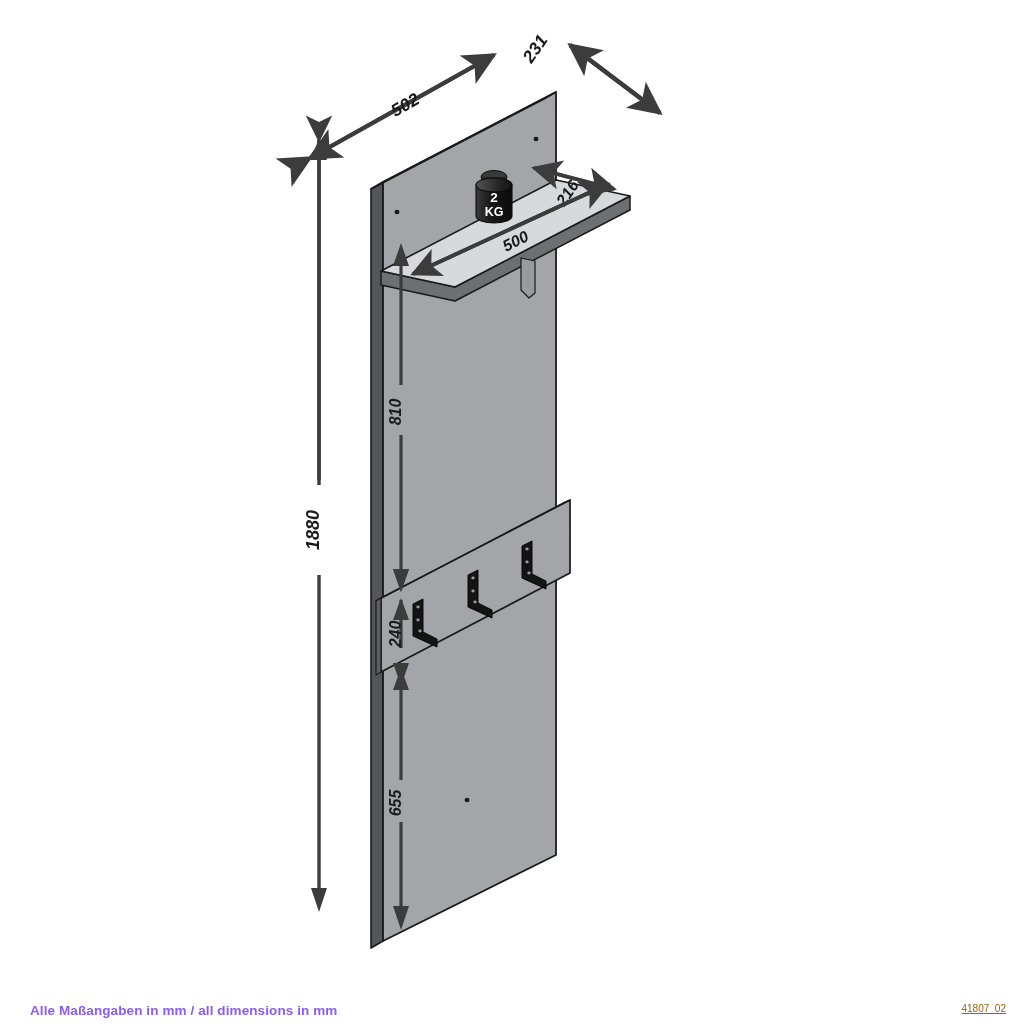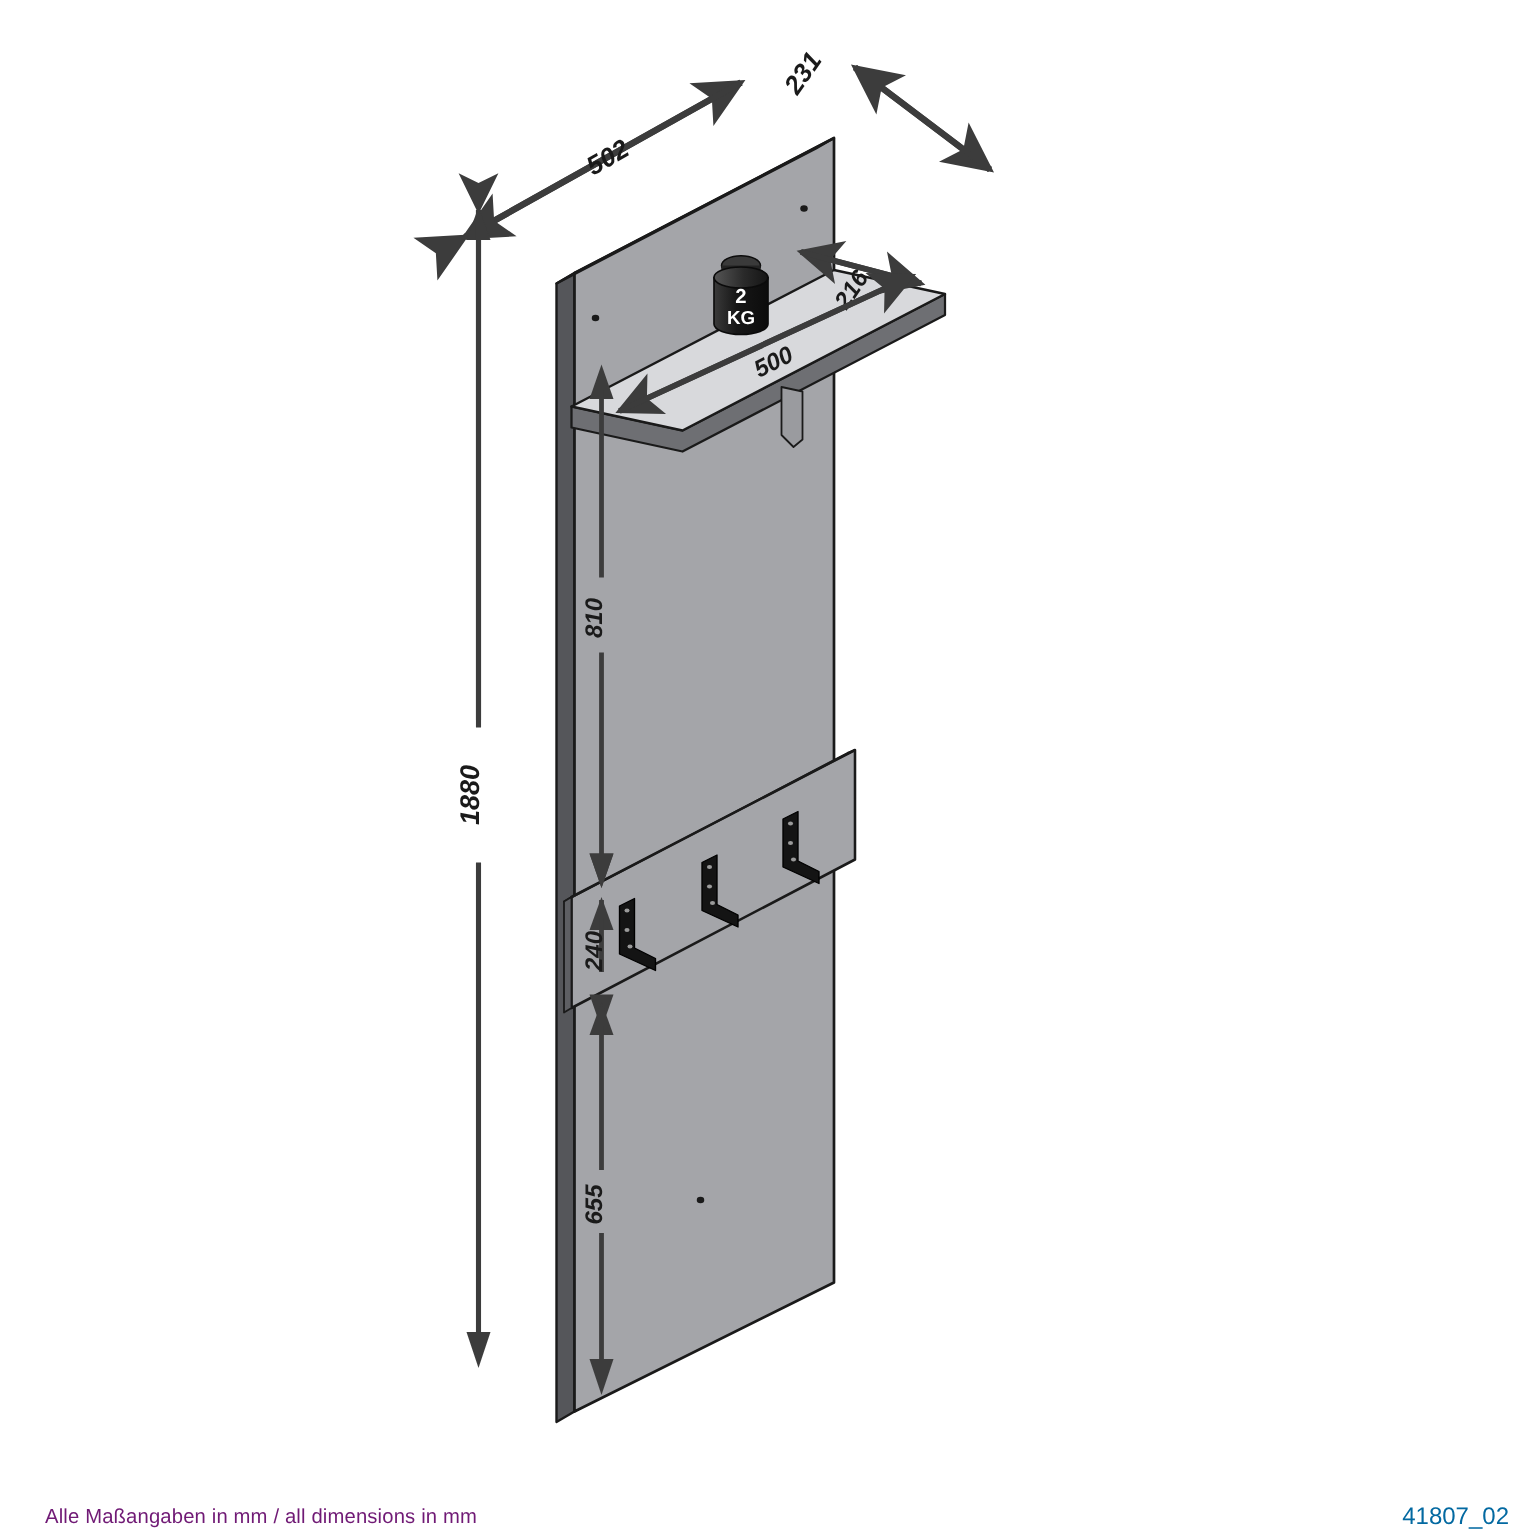--- a/index.html
+++ b/index.html
@@ -20,32 +20,33 @@
   }
   .kgtext{
     font-family:"Liberation Sans", sans-serif;
     font-weight:700;
     fill:#ffffff;
   }
   .footer-left{
     position:absolute;
     left:30px;top:1003px;
     font-size:13.5px;
-    font-weight:400;
-    color:#701a75;
+    font-weight:700;
+    color:#8b5cf6;
     white-space:nowrap;
     letter-spacing:0.1px;
   }
   .footer-right{
     position:absolute;
     right:18px;top:1003px;
-    font-size:16px;
+    font-size:10px;
     font-weight:400;
-    color:#0369a1;
+    color:#a16207;
     white-space:nowrap;
+    text-decoration:underline;
   }
 </style>
 </head>
 <body>
 
 <div id="stage">
 
   <svg class="draw" viewBox="0 0 1024 1024">
     <defs>
       <marker id="ah" markerWidth="9" markerHeight="9" refX="7.6" refY="4.5" orient="auto" markerUnits="strokeWidth">

